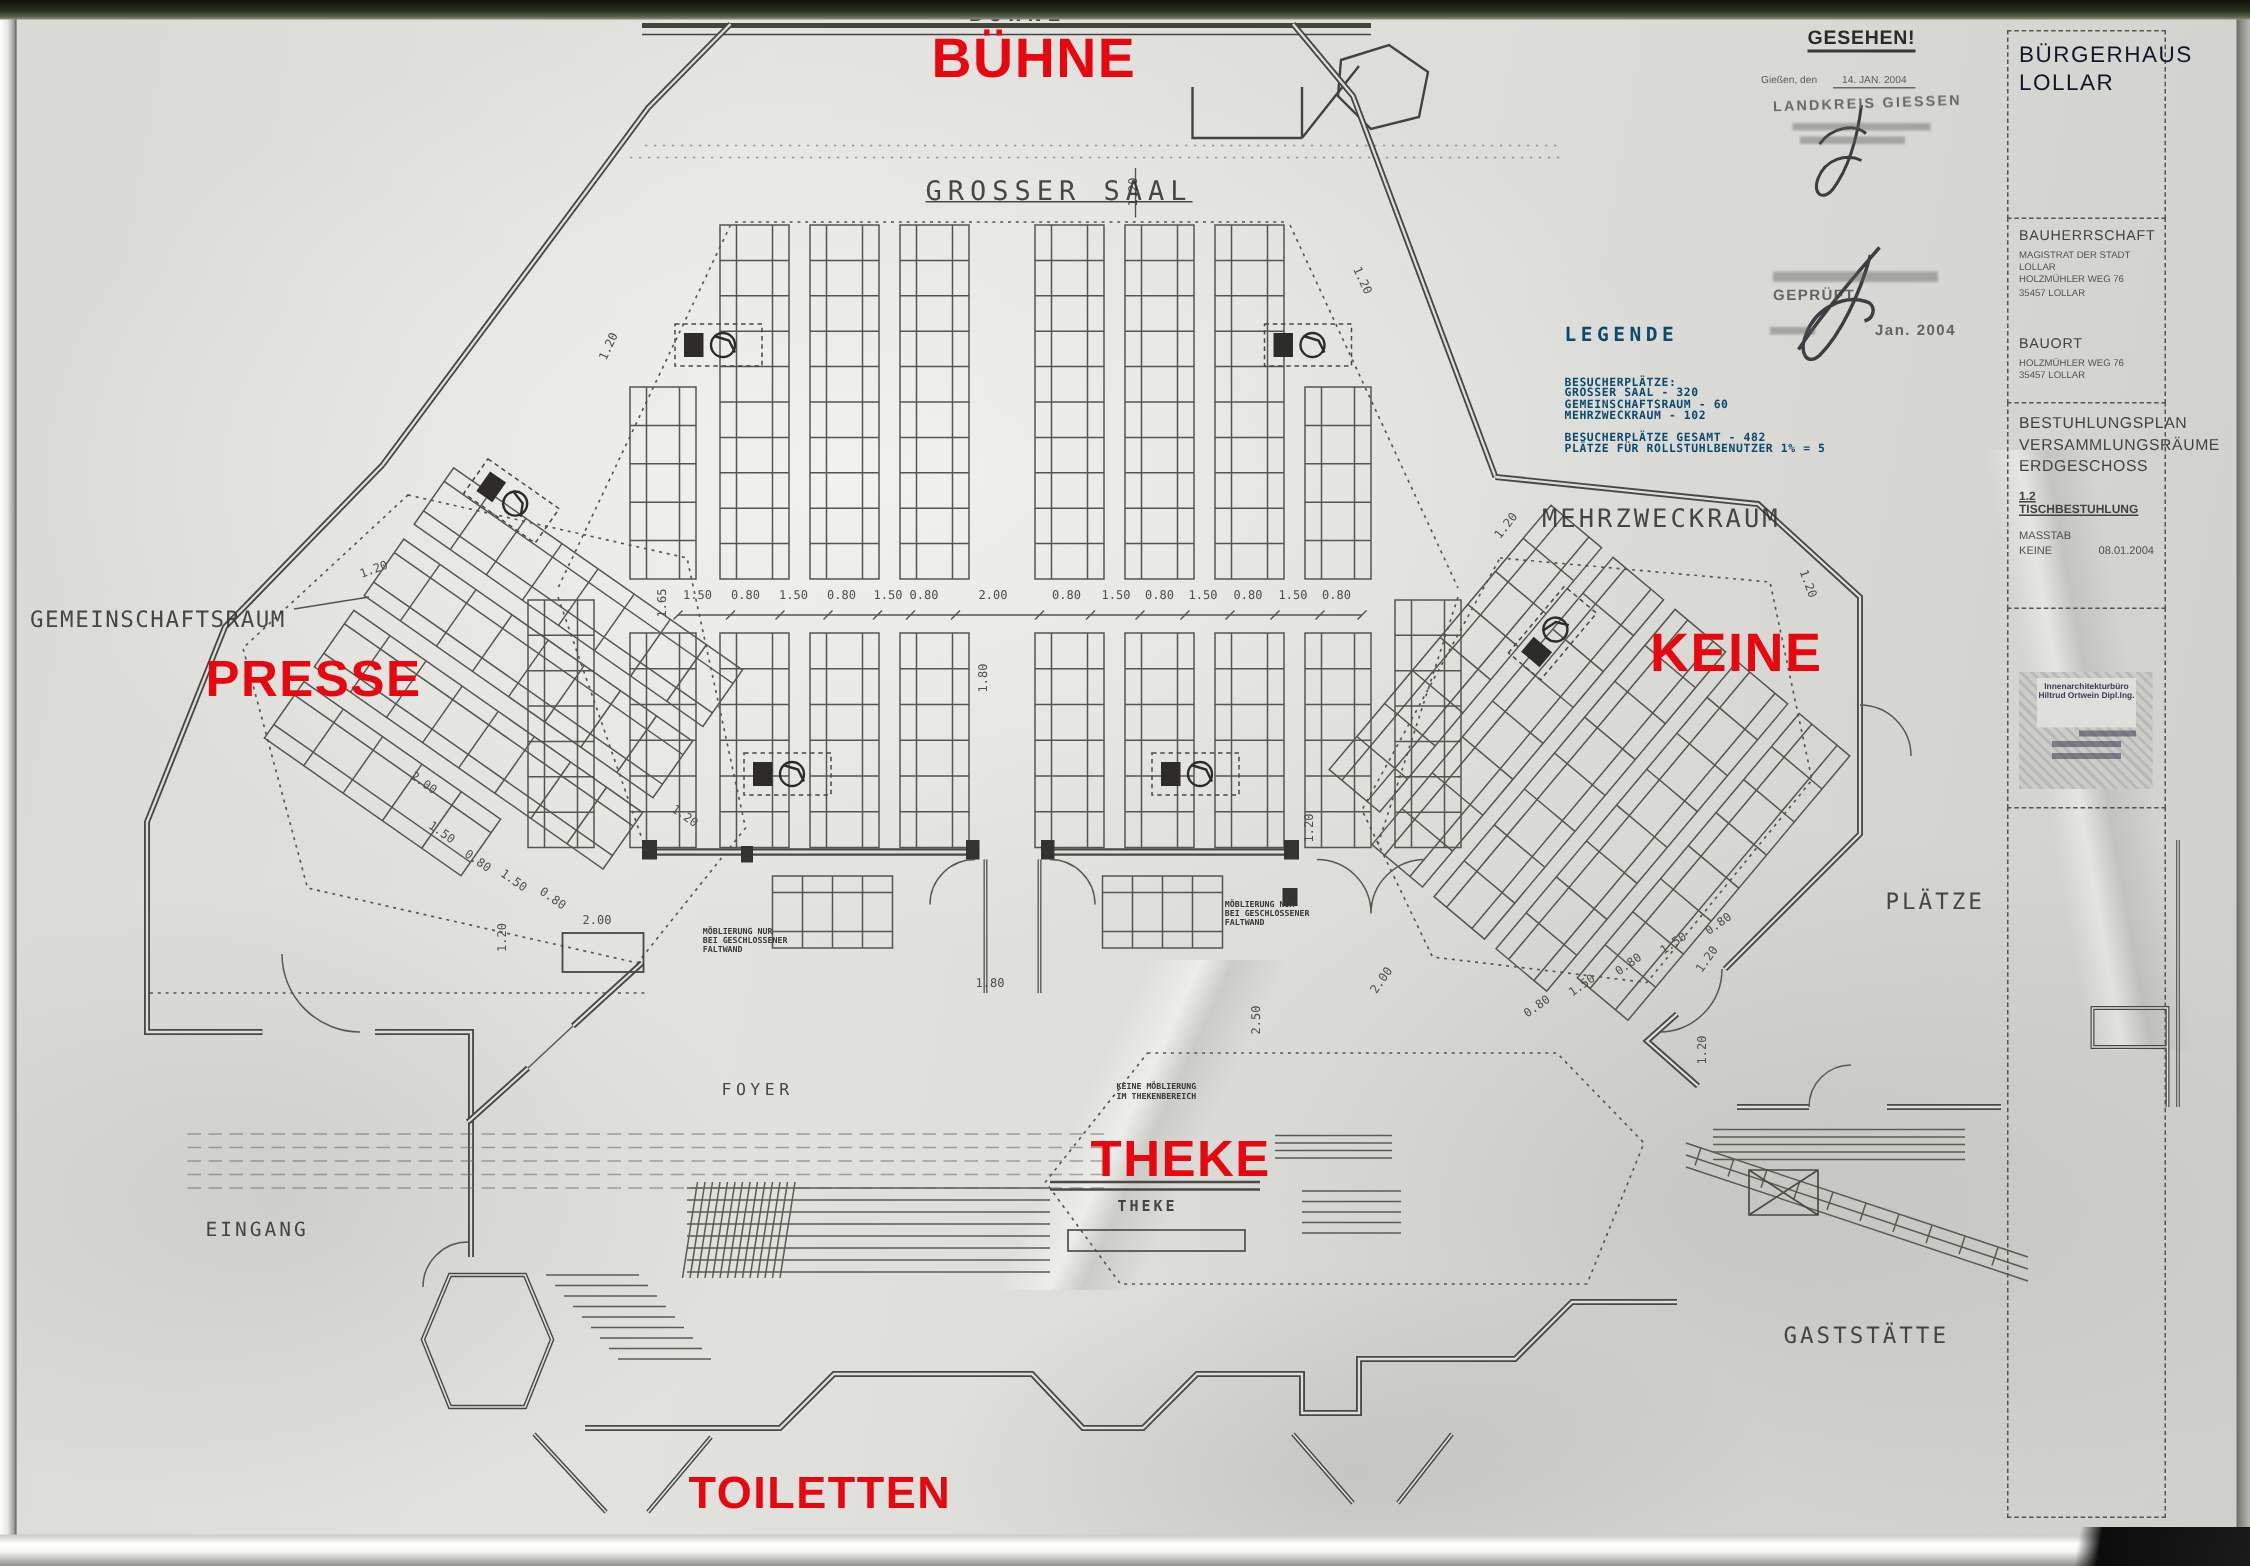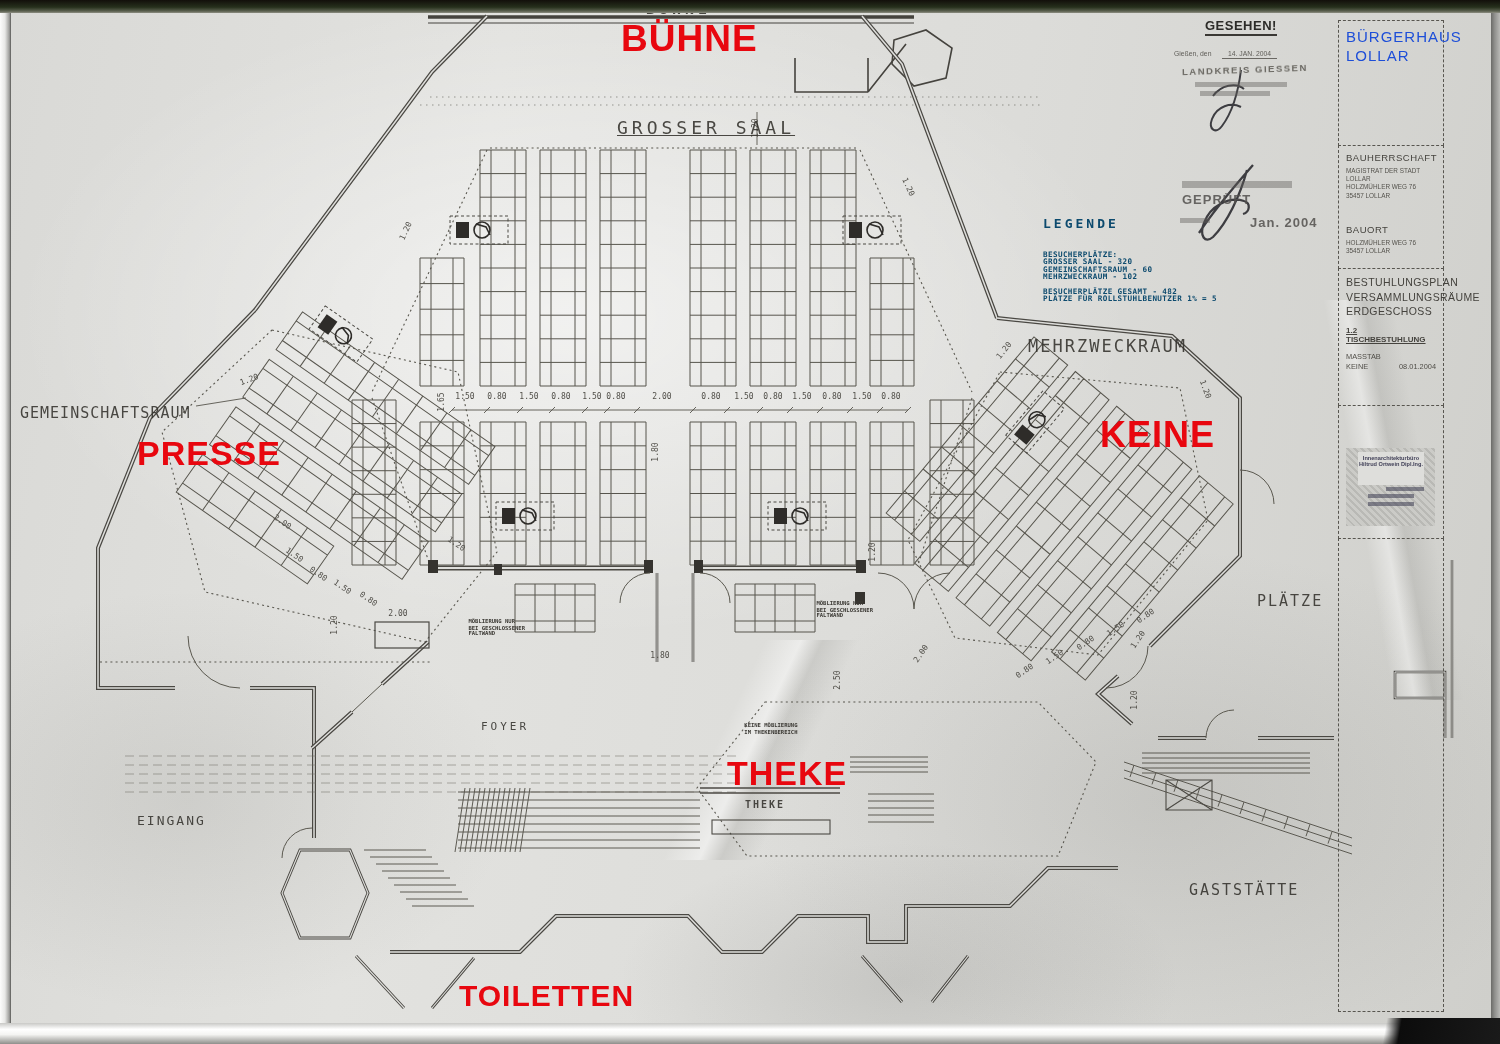--- a/index.html
+++ b/index.html
@@ -35,34 +35,34 @@
   .note{position:absolute;z-index:10;font-family:"DejaVu Sans Mono",monospace;font-size:6px;
         line-height:6.5px;color:#3c3a35;white-space:pre-line;font-weight:700;transform:scale(.92);}
   
   #legend{position:absolute;left:1043px;top:216px;z-index:10;color:#0c4a6e;}
   #legend .ltitle{font-family:"DejaVu Sans Mono",monospace;font-size:13px;letter-spacing:3px;font-weight:700;}
   #legend .lline{font-family:"DejaVu Sans Mono",monospace;font-size:7.6px;line-height:7.4px;
                  font-weight:700;letter-spacing:.4px;min-height:7.4px;}
   
   .tb{position:absolute;z-index:10;border:1.4px dashed #57554f;color:#4a4843;}
   .tb .pad{padding:6px 7px;}
-  .tb-proj{font-size:15px;letter-spacing:1px;color:#1d4ed8;line-height:19px;}
+  .tb-proj{font-size:15px;letter-spacing:1px;color:#0f172a;line-height:19px;}
   .tb-h{font-size:9.5px;letter-spacing:.5px;margin-bottom:4px;color:#45433e;}
   .tb-s{font-size:6.4px;line-height:8.2px;color:#55534d;}
   .tb-plan{font-size:10.5px;line-height:14.5px;letter-spacing:.4px;color:#45433e;}
   .tb-var{font-size:8px;font-weight:700;text-decoration:underline;margin-top:7px;color:#45433e;}
   .tb-ms{font-size:7.4px;line-height:10px;margin-top:8px;color:#504e48;}
   
   .stamp{position:absolute;z-index:12;}
   #gesehen-title{font-size:13px;font-weight:700;color:#2c2b28;letter-spacing:.5px;
      border-bottom:2px solid #3a3834;padding-bottom:1px;}
   .st-small{font-size:6.8px;color:#5e5c57;}
   .st-auth{font-size:9.5px;color:#6a6862;letter-spacing:1.5px;filter:blur(.4px);transform:rotate(-2deg);font-weight:700;}
   .blurbar{position:absolute;background:rgba(95,93,90,.42);filter:blur(.7px);z-index:11;}
-  .st-gep{font-size:13px;color:rgba(82,80,78,.85);letter-spacing:1px;filter:blur(.5px);font-weight:700;}
+  .st-gep{font-size:10px;color:rgba(82,80,78,.85);letter-spacing:1px;filter:blur(.5px);font-weight:700;}
   
   #arch-hatch{position:absolute;left:1346px;top:448px;width:89px;height:78px;z-index:9;
      background:repeating-linear-gradient(45deg,#b9b9b5 0 2px,#cbcbc7 2px 5px),
                 repeating-linear-gradient(-45deg,rgba(140,140,135,.35) 0 2px,transparent 2px 6px);}
   #arch-plate{position:absolute;left:1358px;top:452px;width:66px;height:30px;z-index:10;
      background:#dededb;text-align:center;padding-top:3px;}
   #arch-plate .a1{font-size:5.6px;color:#3f3e56;line-height:6.4px;font-weight:700;}
   .archbar{position:absolute;z-index:11;background:rgba(60,60,80,.55);}
 </style>
 </head>

